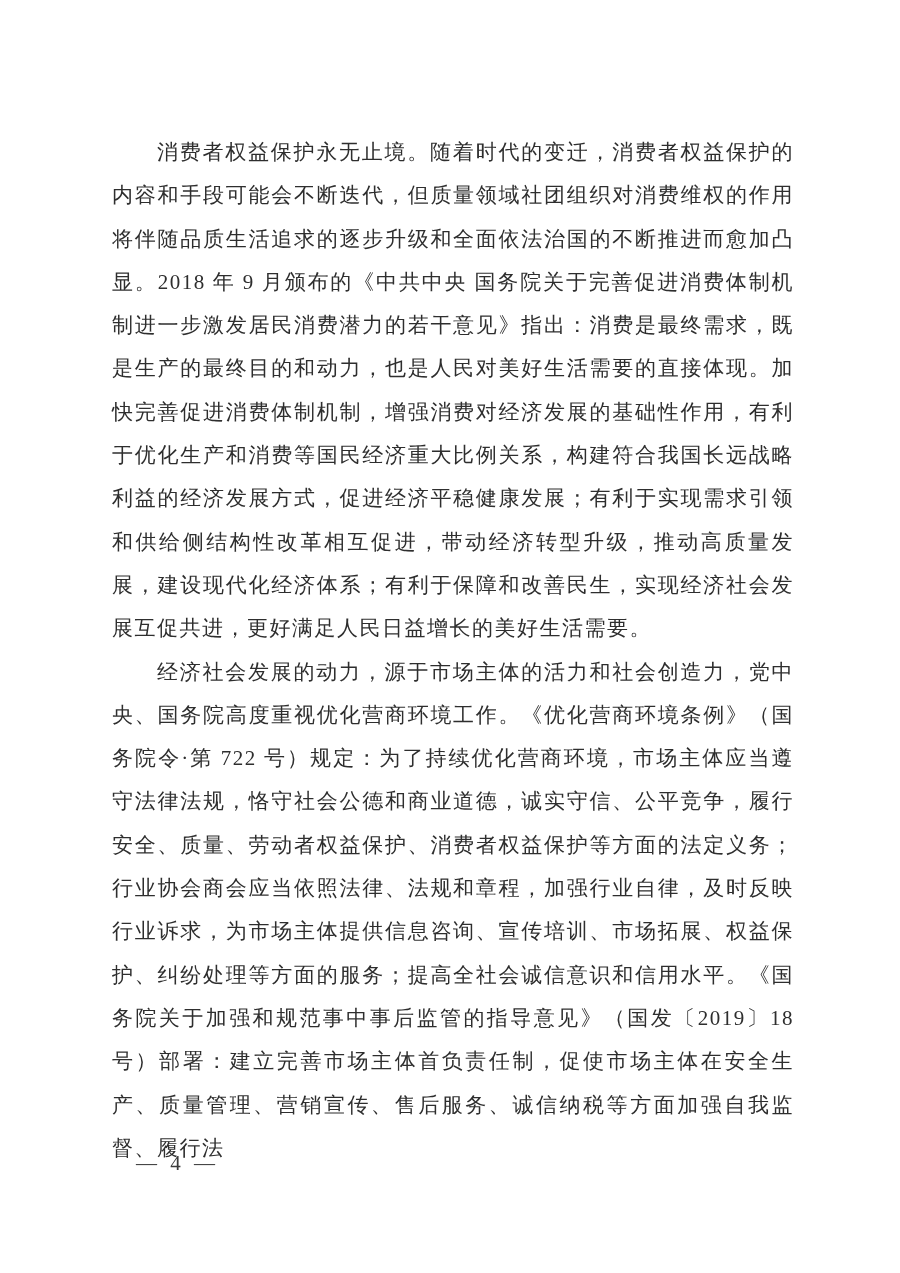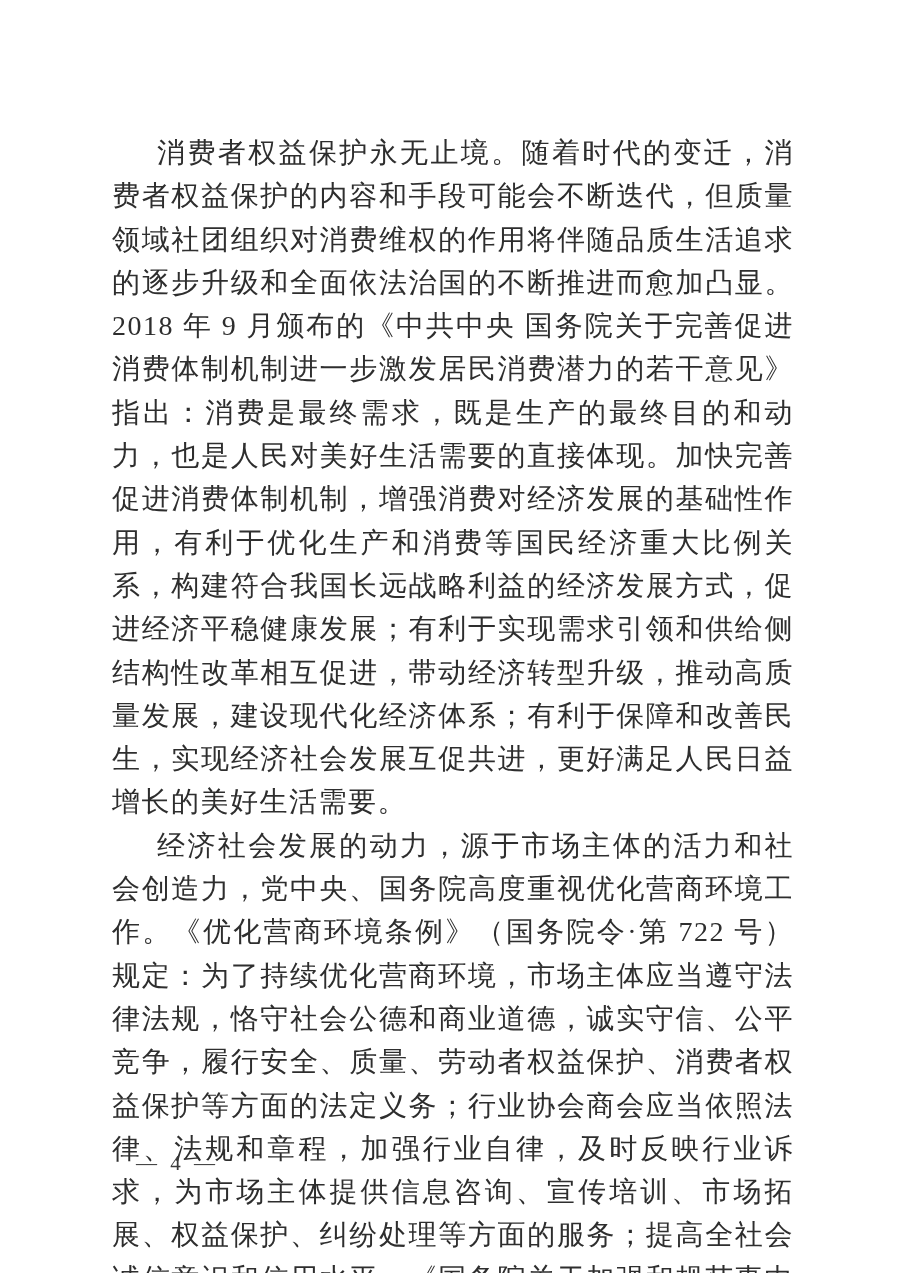--- a/index.html
+++ b/index.html
@@ -22,21 +22,21 @@
   }
   .content {
     position: absolute;
     left: 112px;
     top: 131px;
     width: 682px;
   }
   .body-text {
     margin: 0;
     padding: 0;
-    font-size: 28px;
+    font-size: 21px;
     line-height: 43.3px;
     letter-spacing: 1.5px;
     color: #2e2e2e;
     text-align: justify;
     text-justify: auto;
     text-indent: 45px;
     font-family: "Liberation Serif", serif;
   }
   .footer {
     position: absolute;

